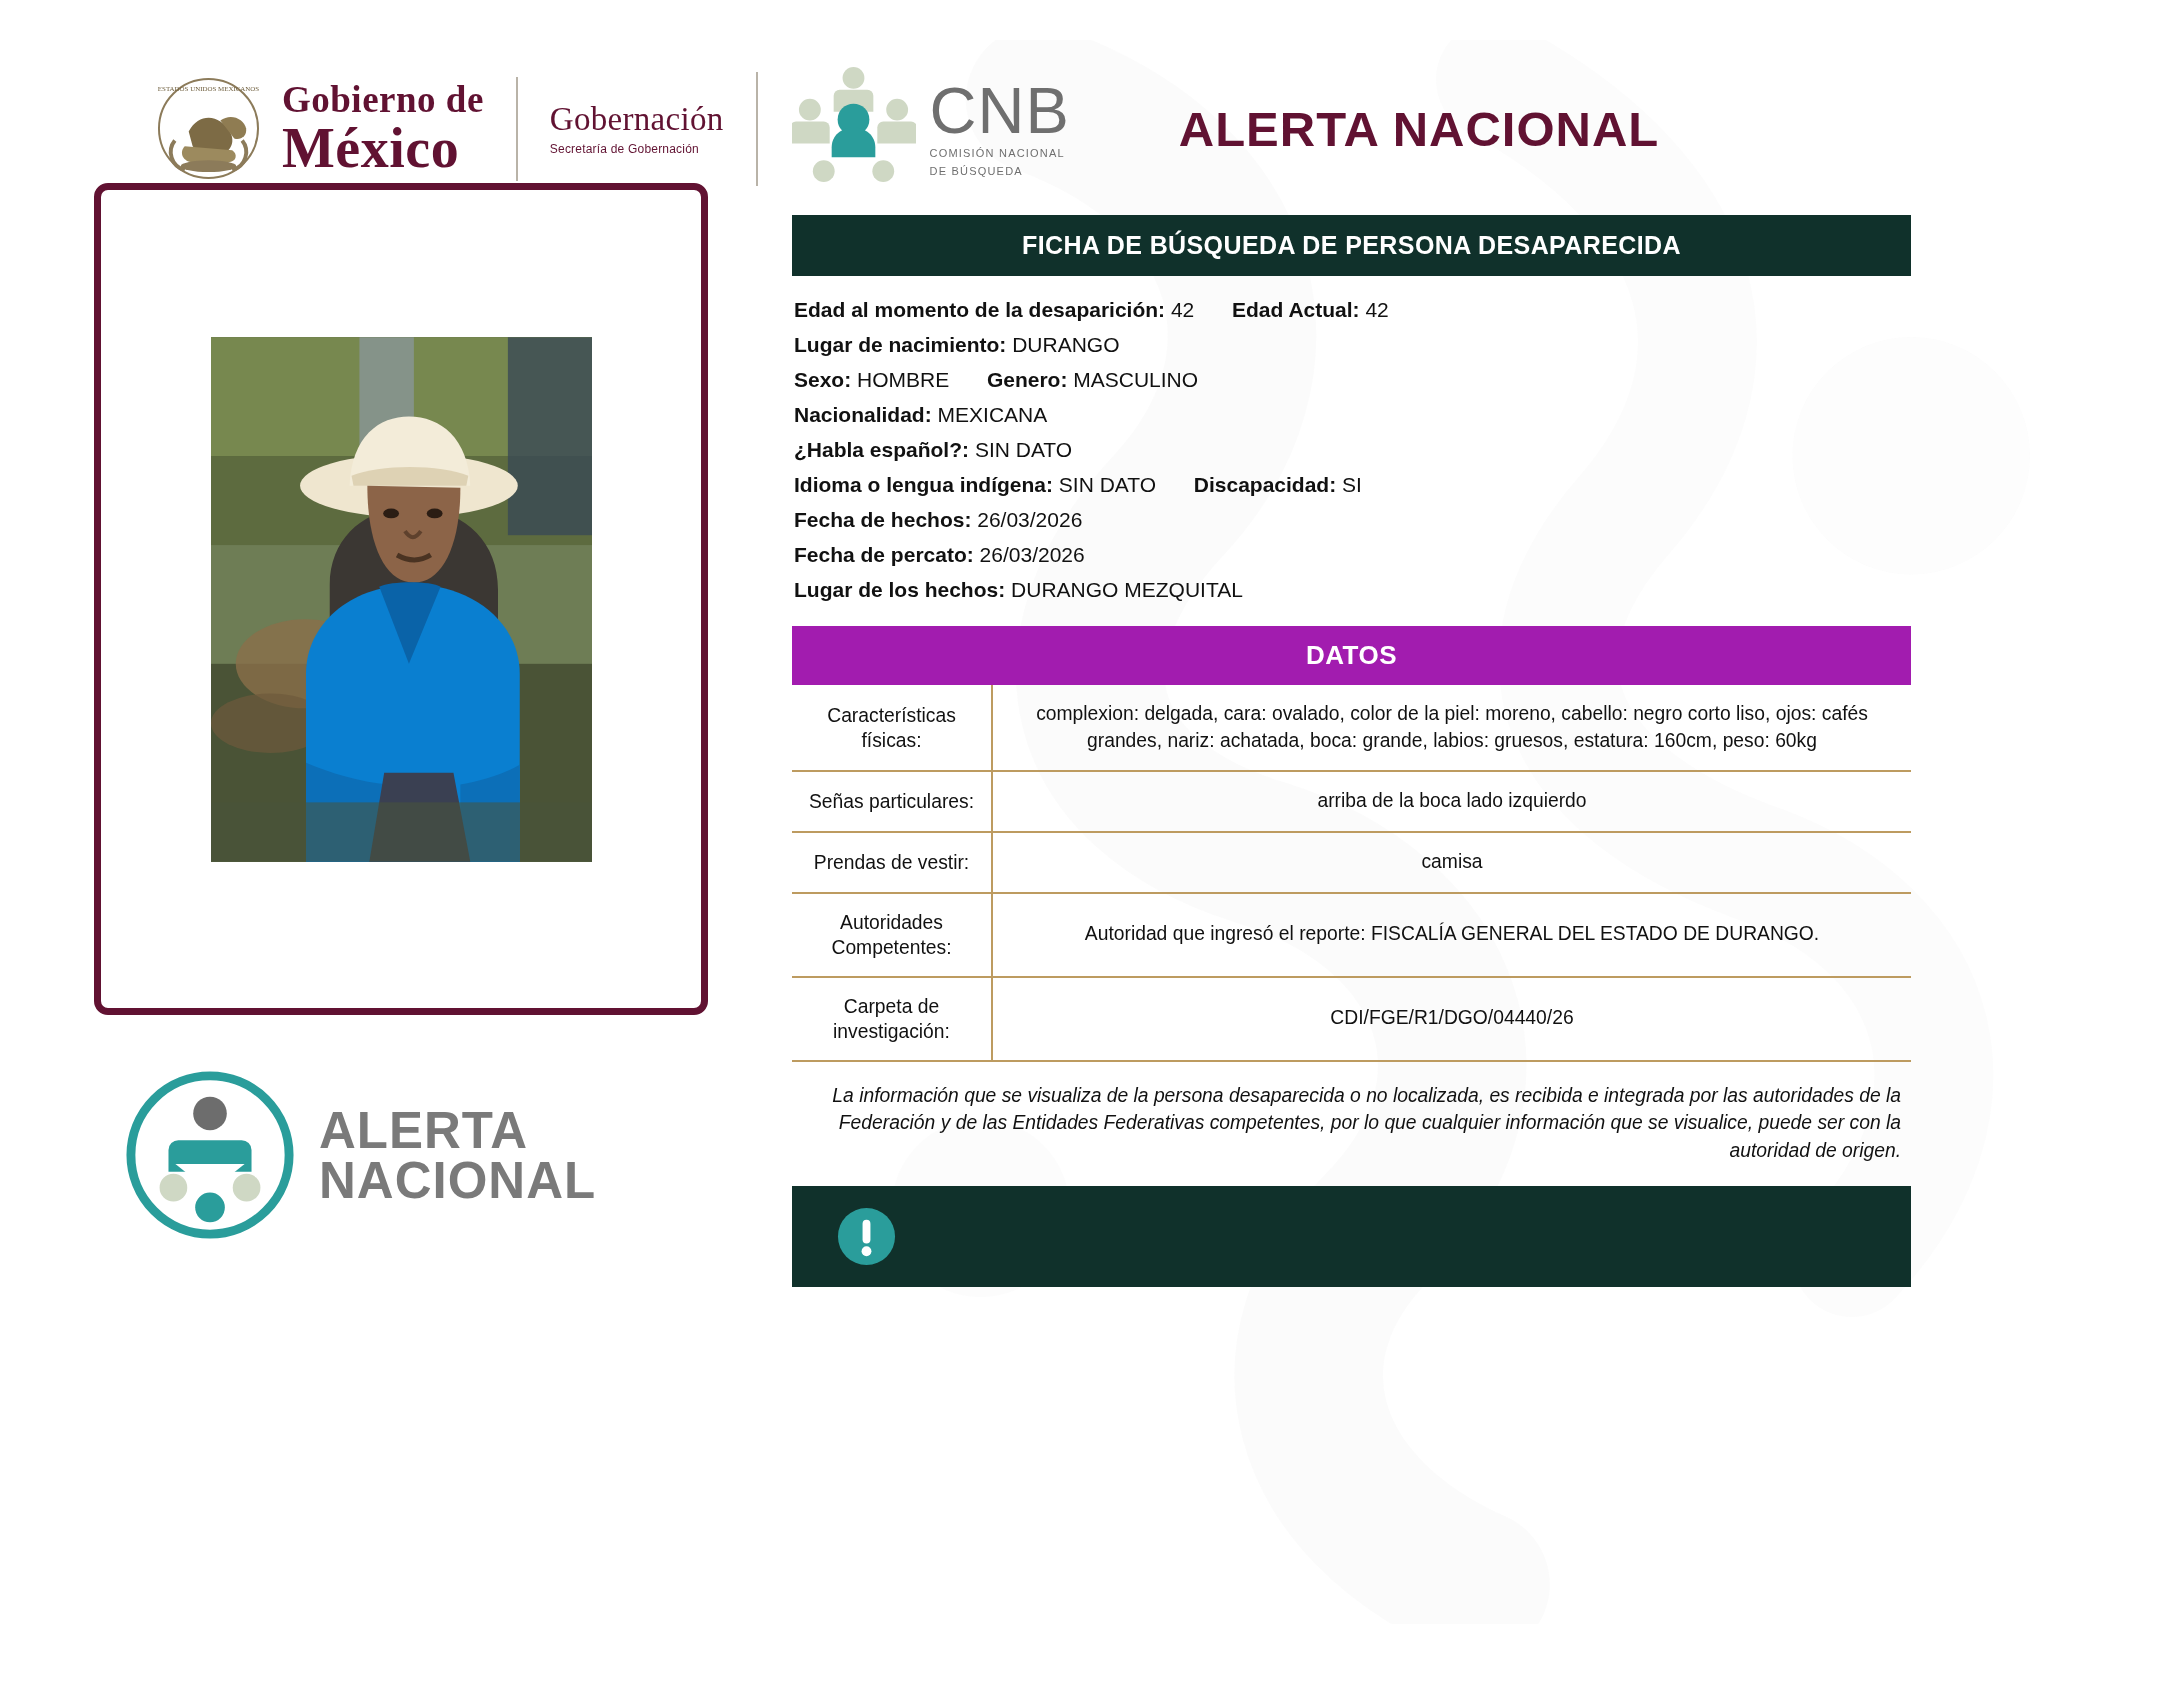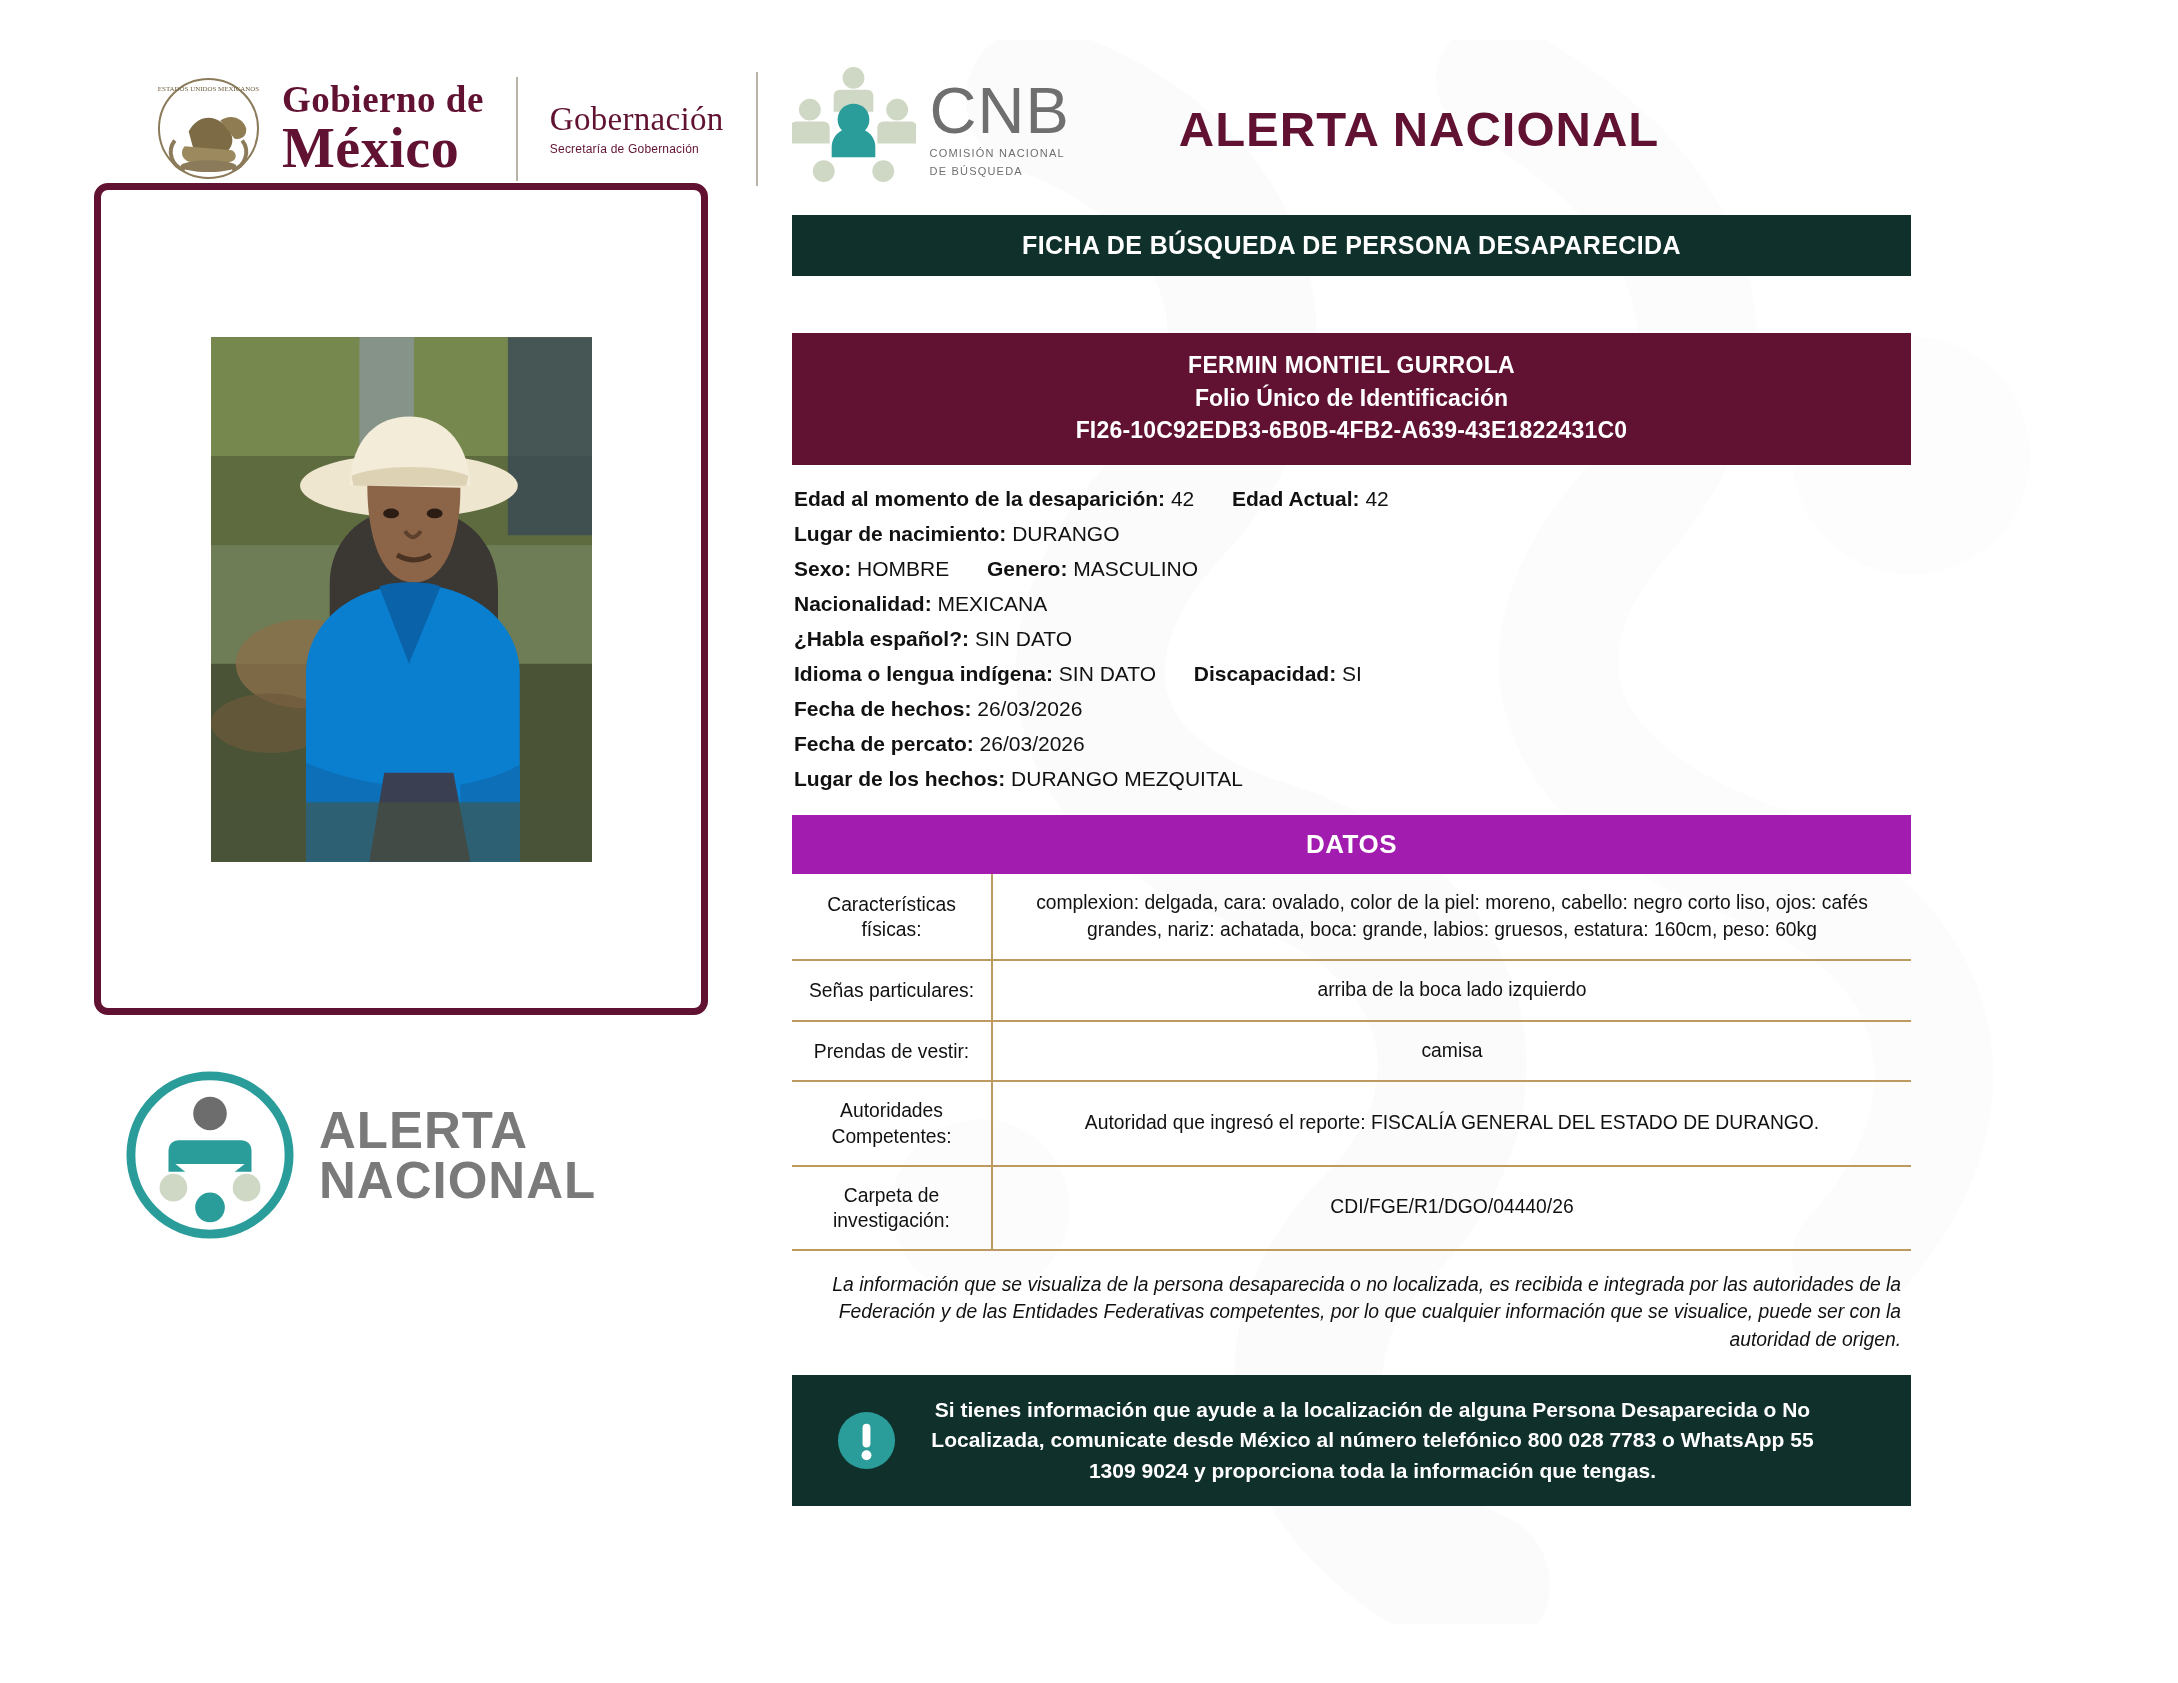--- a/index.html
+++ b/index.html
@@ -402,25 +402,20 @@
             <div>ALERTA</div>
             <div>NACIONAL</div>
           </div>
         </div>
       </div>
 
       <div class="right-col">
 
         <div class="band-dark">FICHA DE BÚSQUEDA DE PERSONA DESAPARECIDA</div>
 
-        <div class="band-maroon">
-          <div class="nm">FERMIN MONTIEL GURROLA</div>
-          <div class="folio-label">Folio Único de Identificación</div>
-          <div class="folio-val">FI26-10C92EDB3-6B0B-4FB2-A639-43E1822431C0</div>
-        </div>
 
         <div class="fields">
           <div class="field-line">
             <b>Edad al momento de la desaparición:</b>
             <span class="val">42</span>
             <span class="gap"></span>
             <b>Edad Actual:</b>
             <span class="val">42</span>
           </div>
           <div class="field-line">
@@ -491,20 +486,19 @@
         </table>
 
         <div class="disclaimer">La información que se visualiza de la persona desaparecida o no localizada, es recibida e integrada por las autoridades de la Federación y de las Entidades Federativas competentes, por lo que cualquier información que se visualice, puede ser con la autoridad de origen.</div>
 
         <div class="footer-band">
           <svg class="excl-icon" viewBox="0 0 62 62" xmlns="http://www.w3.org/2000/svg">
             <circle cx="31" cy="31" r="29" fill="#2a9d9b"></circle>
             <rect x="27" y="14" width="8" height="24" rx="4" fill="#ffffff"></rect>
             <circle cx="31" cy="46" r="5" fill="#ffffff"></circle>
           </svg>
-          <div class="footer-text">Si tienes información que ayude a la localización de alguna Persona Desaparecida o No Localizada, comunicate desde México al número telefónico 800 028 7783 o WhatsApp 55 1309 9024 y proporciona toda la información que tengas.</div>
         </div>
 
       </div>
     </div>
   </div>
 </div>
 
 
 </body></html>

